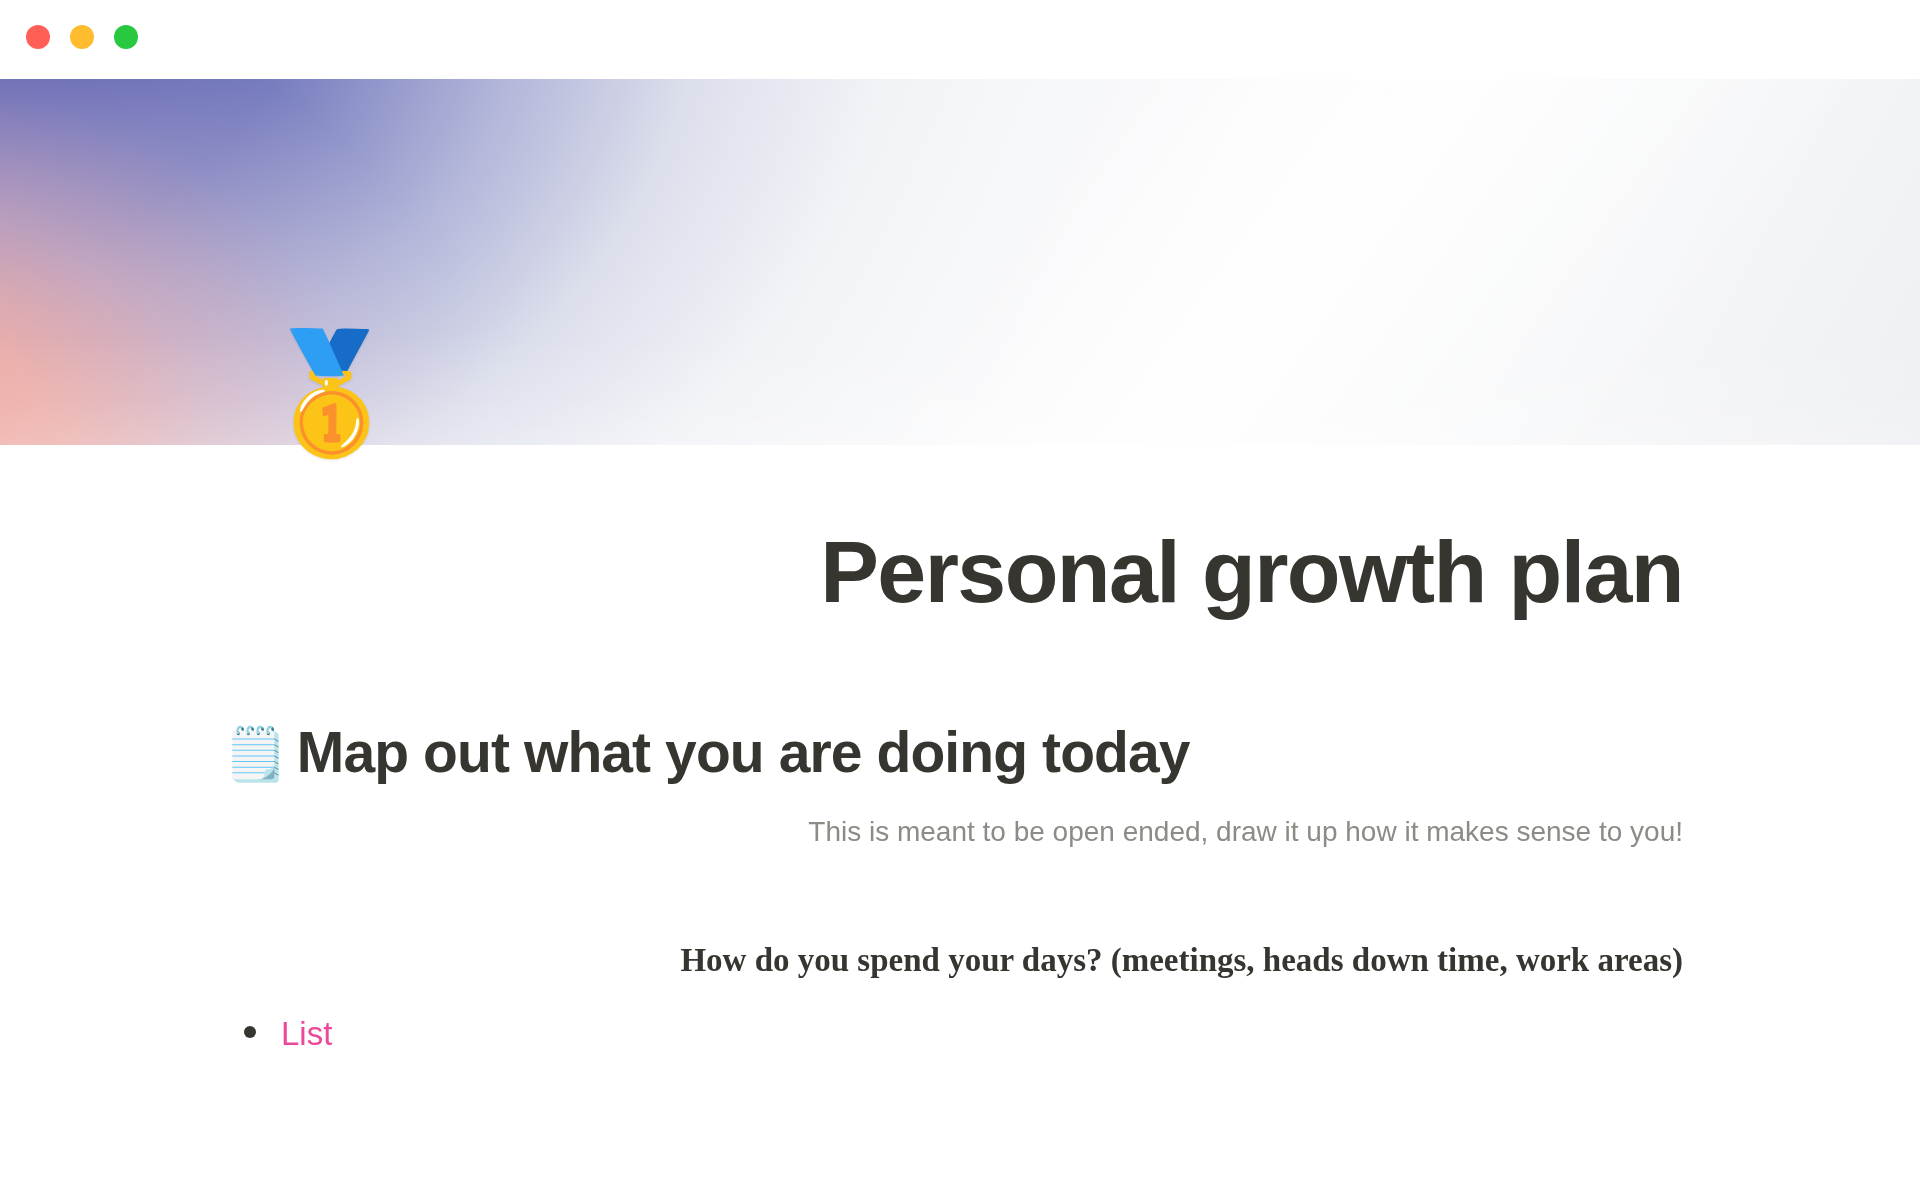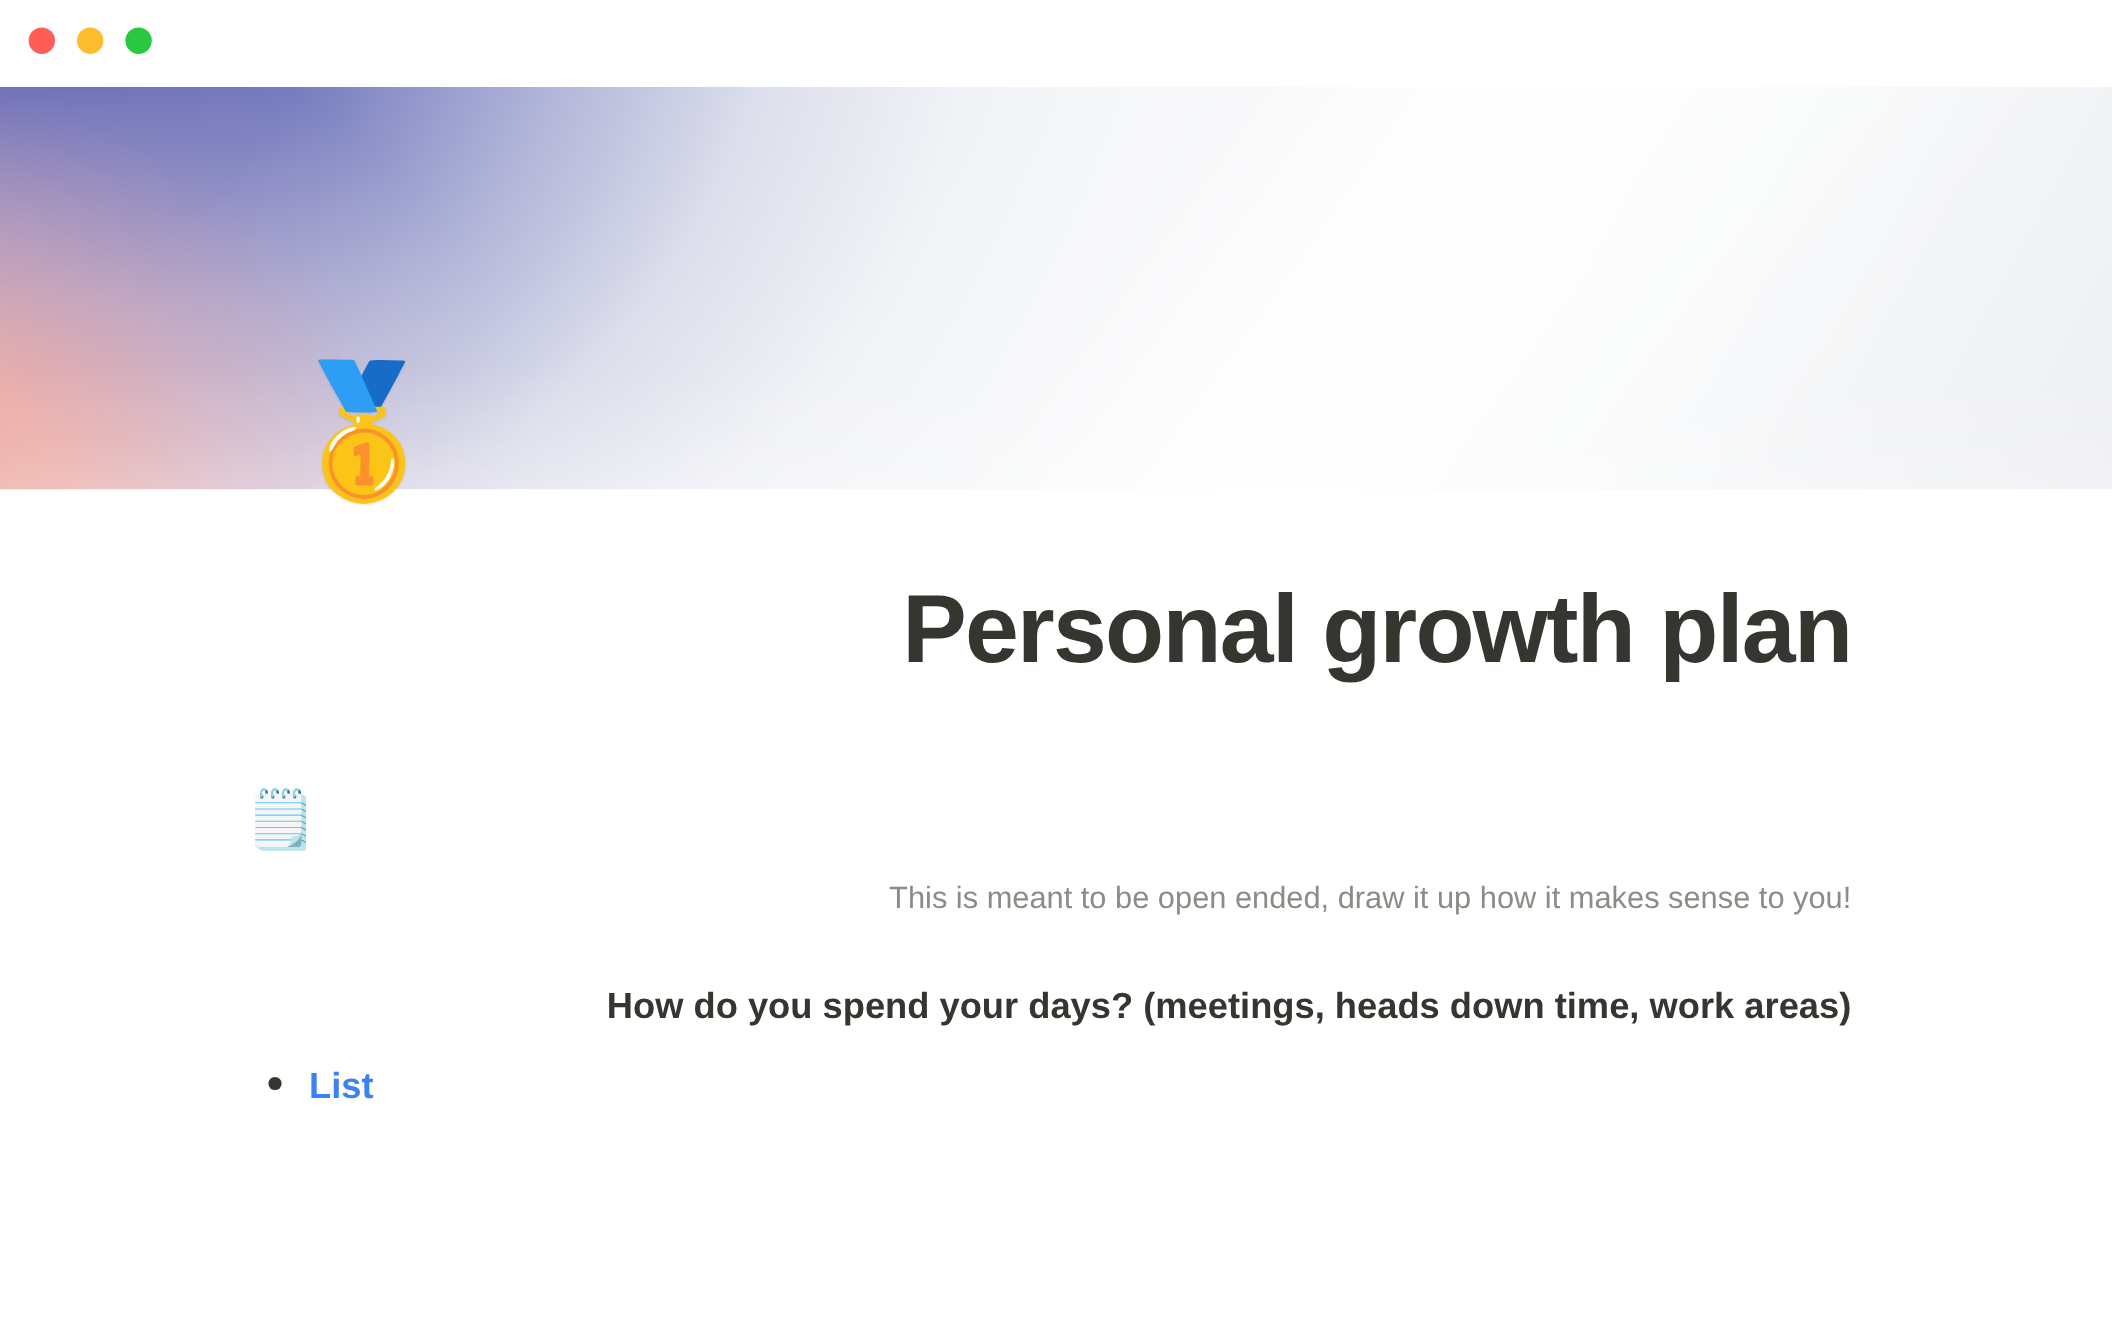--- a/index.html
+++ b/index.html
@@ -115,26 +115,27 @@
   #paragraph-1{
     margin-top:25px;
     font-size:28px;
     font-weight:400;
     line-height:1.45;
     color:#8d8b85;
     white-space:nowrap;
   }
 
   #paragraph-2{
-    margin-top:53px;
+    margin-top:85px;
     font-size:33px;
     font-weight:700;
     line-height:1.45;
     color:#37352f;
     white-space:nowrap;
+    font-family:Liberation Serif, serif;
   }
 
   #bulleted-list{
     margin-top:25px;
     list-style:none;
   }
   .list-item{
     display:flex; align-items:flex-start;
     padding-left:21px;
     font-size:33px;
@@ -142,22 +143,22 @@
   }
   .list-bullet{
     flex:0 0 auto;
     width:12px; height:12px;
     border-radius:50%;
     background:#37352f;
     margin-top:16px;
     margin-right:25px;
   }
   .list-text{
-    color:#3b82f6;
-    font-weight:700;
+    color:#ec4899;
+    font-weight:400;
     white-space:nowrap;
   }
 </style>
 </head>
 <body>
 
 <div id="window-chrome">
   <div id="traffic-lights">
     <span class="tl tl-close"></span>
     <span class="tl tl-min"></span>
@@ -173,20 +174,21 @@
 
 <div id="page-icon">🥇</div>
 
 <div id="doc">
   <div id="doc-inner">
 
     <h1 id="page-title">Personal growth plan</h1>
 
     <h2 id="heading-1">
       <span id="heading-1-emoji">🗒️</span>
+      <span>Map out what you are doing today</span>
     </h2>
 
     <p id="paragraph-1">This is meant to be open ended, draw it up how it makes sense to you!</p>
 
     <p id="paragraph-2">How do you spend your days? (meetings, heads down time, work areas)</p>
 
     <ul id="bulleted-list">
       <li class="list-item">
         <span class="list-bullet"></span>
         <span class="list-text">List</span>

